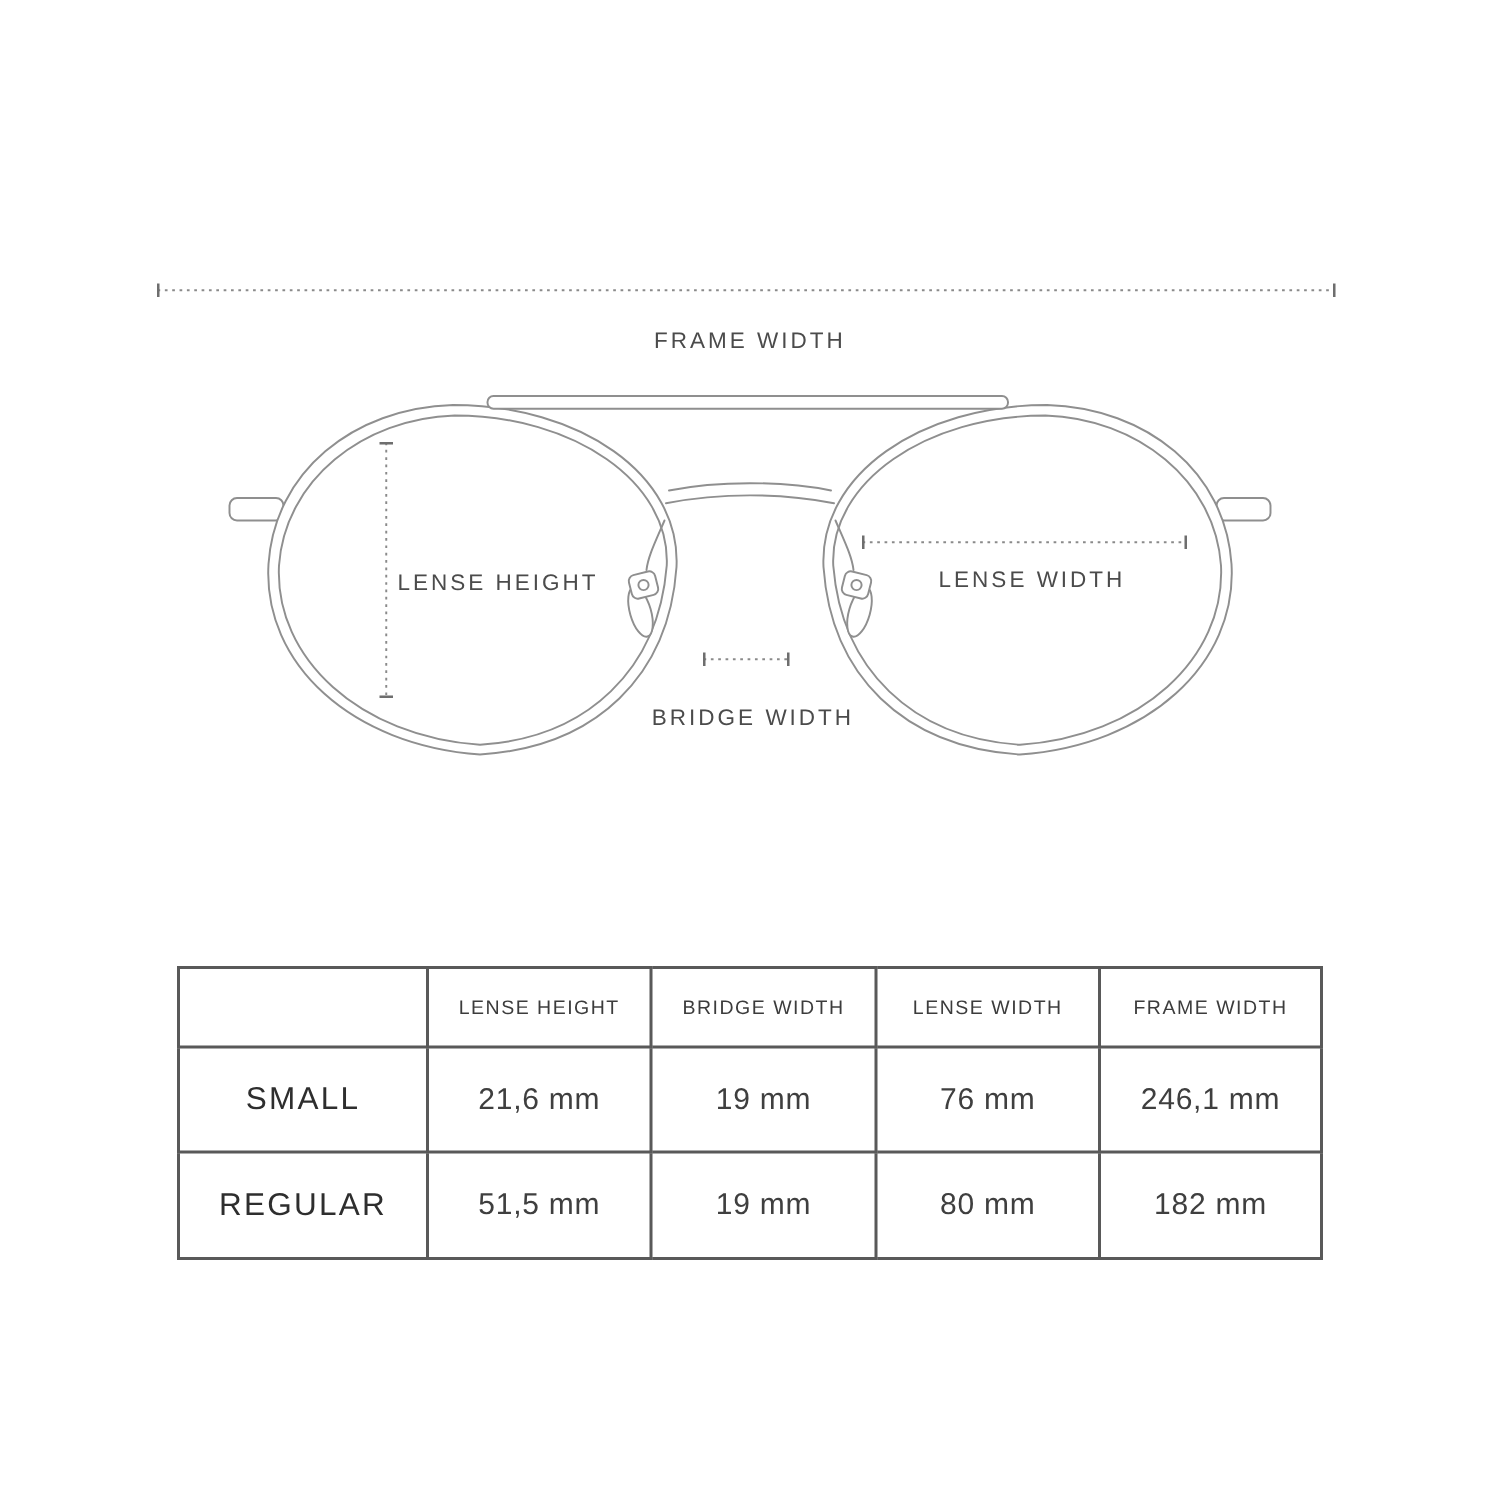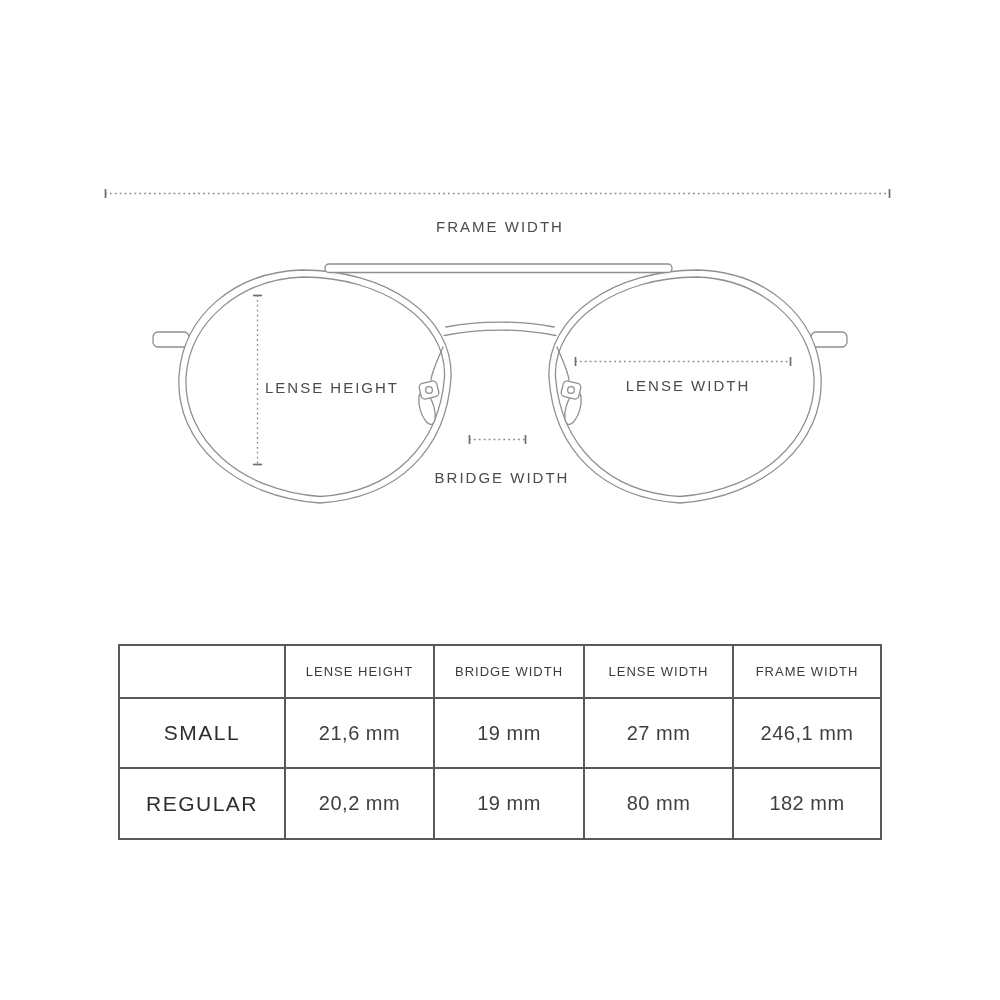--- a/index.html
+++ b/index.html
@@ -123,25 +123,25 @@
         <th class="colhead">BRIDGE WIDTH</th>
         <th class="colhead">LENSE WIDTH</th>
         <th class="colhead">FRAME WIDTH</th>
       </tr>
     </thead>
     <tbody>
       <tr>
         <th class="rowlabel">SMALL</th>
         <td class="val">21,6 mm</td>
         <td class="val">19 mm</td>
-        <td class="val">27 mm</td>
+        <td class="val">76 mm</td>
         <td class="val">246,1 mm</td>
       </tr>
       <tr style="height:71px;">
         <th class="rowlabel">REGULAR</th>
-        <td class="val">20,2 mm</td>
+        <td class="val">51,5 mm</td>
         <td class="val">19 mm</td>
         <td class="val">80 mm</td>
         <td class="val">182 mm</td>
       </tr>
     </tbody>
   </table>
 </div>
 
 </body></html>

